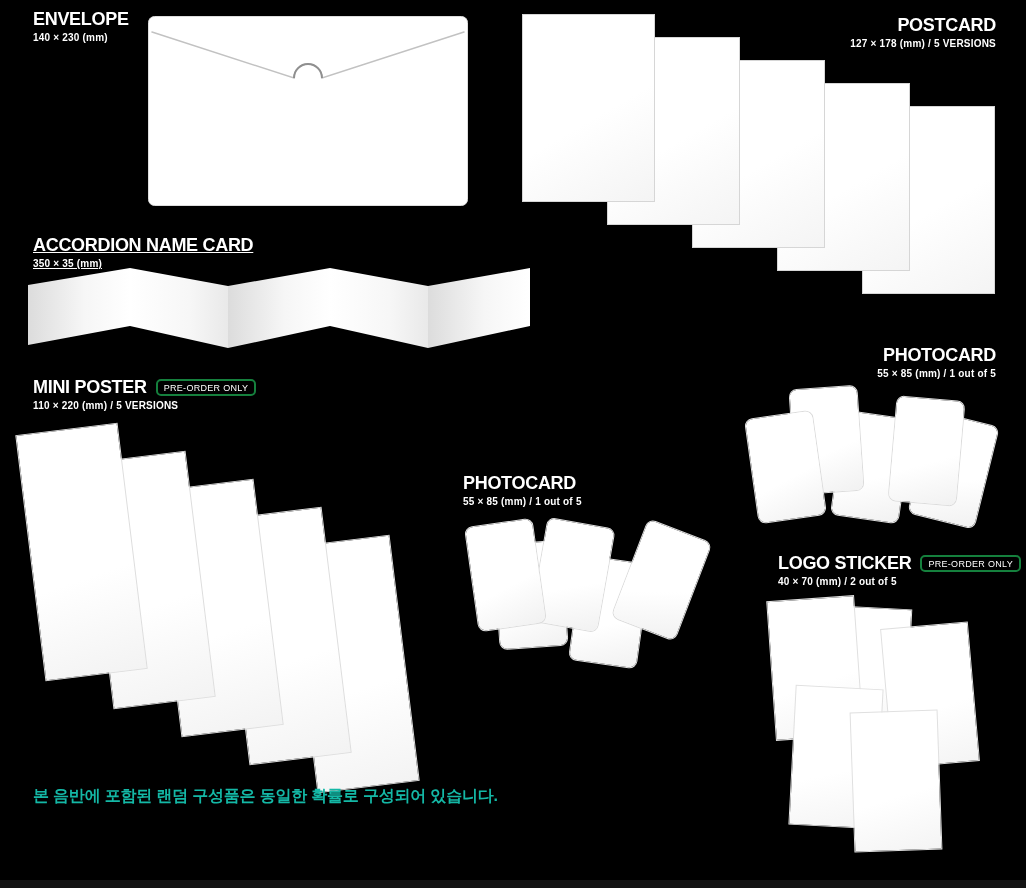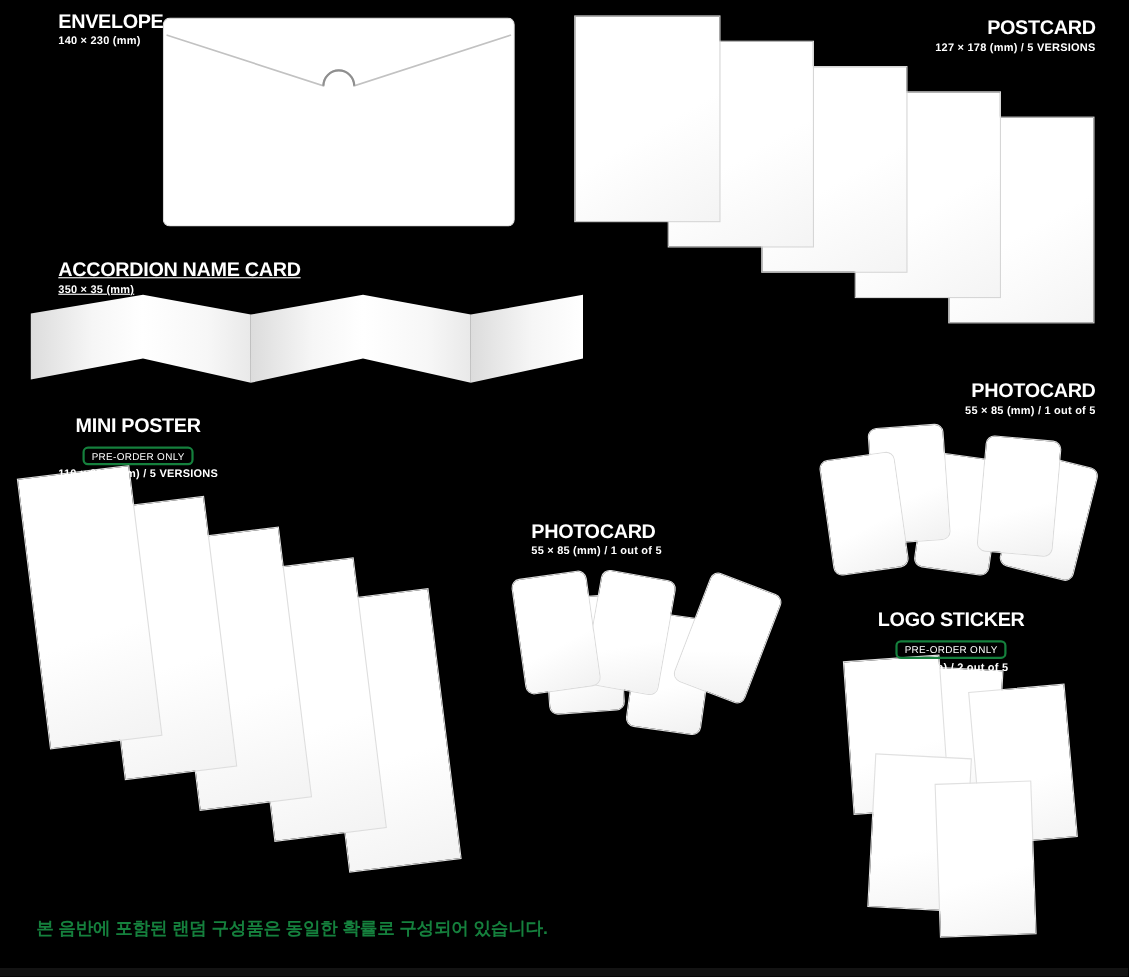--- a/index.html
+++ b/index.html
@@ -1,25 +1,25 @@
 <!DOCTYPE html>
 <html><head>
 <meta charset="utf-8">
 <style>
   html,body { margin:0; padding:0; background:#000; }
   .stage {
     position:relative; width:1026px; height:888px; background:#000000;
     overflow:hidden; font-family:"Liberation Sans", sans-serif;
   }
   
-  .label { position:absolute; color:#ffffff; z-index:20;margin-left:20px; }
+  .label { position:absolute; color:#ffffff; z-index:20; }
   .label .title { font-size:18px; font-weight:700; letter-spacing:-0.3px; line-height:1.05; }
   .label .dims  { font-size:10px; font-weight:700; letter-spacing:0.2px; margin-top:3px; }
   .label.right { text-align:right; }
-  .title-row { display:flex; align-items:center; gap:9px;flex-direction:column; }
+  .title-row { display:flex; align-items:center; gap:9px; }
   .badge {
     border:2px solid #15803d; border-radius:5px; color:#fff;
     font-size:9px; font-weight:400; letter-spacing:0.3px;
     padding:2px 6px 1px; white-space:nowrap;
   }
   
   .piece { position:absolute; }
   .postcard {
     width:133px; height:188px; box-sizing:border-box;
     background:linear-gradient(150deg,#ffffff 55%,#f4f4f4);
@@ -66,21 +66,21 @@
   }
   .stickers .sticker:nth-child(1){ left:771px; top:598px; transform:rotate(-4deg); z-index:2; }
   .stickers .sticker:nth-child(2){ left:821px; top:607px; height:128px; transform:rotate(3deg); z-index:1; }
   .stickers .sticker:nth-child(3){ left:886px; top:625px; transform:rotate(-5deg); z-index:3; }
   .stickers .sticker:nth-child(4){ left:792px; top:687px; transform:rotate(3deg);  z-index:4; }
   .stickers .sticker:nth-child(5){ left:852px; top:711px; transform:rotate(-2deg); z-index:5; }
 
   .group { position:absolute; left:0; top:0; }
   .svg-piece { position:absolute; }
   .footer-note {
-    position:absolute; left:33px; top:834px; color:#15803d;
+    position:absolute; left:33px; top:786px; color:#14b8a6;
     font-size:16px; font-weight:700; letter-spacing:-0.2px; z-index:20;
   }
   .bottom-bar {
     position:absolute; left:0; right:0; bottom:0; height:8px;
     background:#131313; z-index:30;
   }
 </style>
 </head>
 <body>
 

